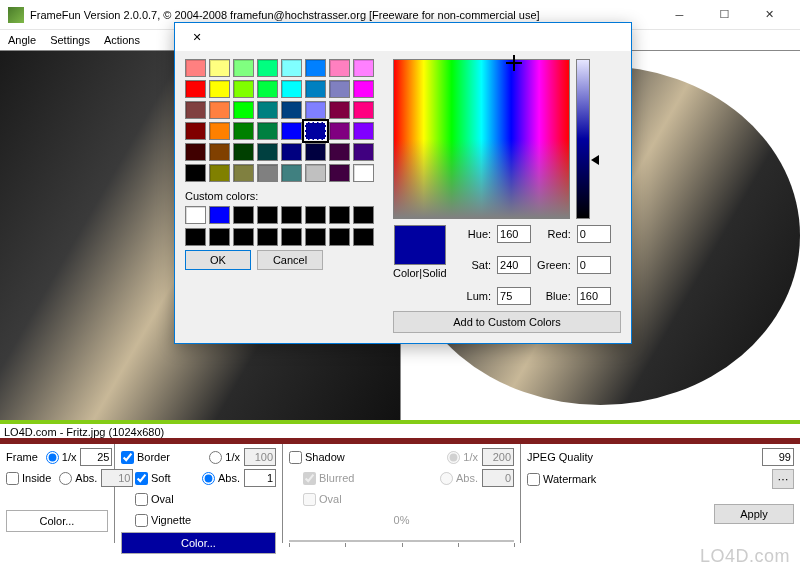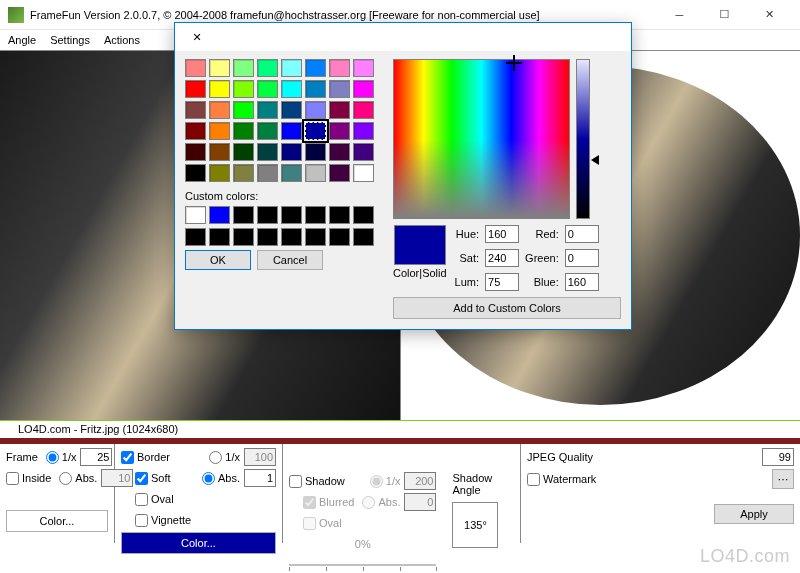--- a/index.html
+++ b/index.html
@@ -15,21 +15,21 @@
 
 .workarea { display: flex; height: 370px; border-top: 1px solid #888; }
 .preview { flex: 1; position: relative; background: #fff; border-right: 1px solid #888; overflow: hidden; }
 .preview.right { border-right: none; }
 .preview .img { position: absolute; inset: 0; background: linear-gradient(120deg,#1a1a1a 0%,#3a3a3a 30%,#c8b898 50%,#2a2a2a 70%,#111 100%); }
 .preview.right .ovalclip { position:absolute; inset:15px 0 15px 0; border-radius:50%; overflow:hidden;}
 .preview.right .ovalclip .img2 { position:absolute; inset:-15px 0; background: linear-gradient(120deg,#1a1a1a 0%,#3a3a3a 30%,#c8b898 50%,#2a2a2a 70%,#111 100%);}
 .preview.right { background:#fff; }
 
 .labels { display: flex; height: 18px; }
-.labels > div { flex: 1; padding: 2px 18px; border-top: 1px solid #84cc16; }
+.labels > div { flex: 1; padding: 2px 4px; border-top: 4px solid #84cc16; }
 
 .bottom { display: flex; height: 105px; border-top: 6px solid #7f1d1d; }
 .panel { border-right: 1px solid #888; padding: 4px 6px; position: relative; }
 .panel:last-child { border-right: none; }
 .row { display: flex; align-items: center; gap: 4px; margin-bottom: 3px; min-height: 18px; }
 .row label { display: flex; align-items: center; gap: 3px; }
 input[type=text].num { width: 32px; height: 18px; border: 1px solid #7a7a7a; padding: 0 2px; text-align: right; background:#fff; }
 input[type=text].num:disabled { background: #f0f0f0; color: #888; }
 input[type=checkbox], input[type=radio] { margin: 0; }
 .btn { border: 1px solid #adadad; background: #e1e1e1; padding: 2px 8px; min-height: 20px; display:inline-flex; align-items:center; justify-content:center; }
@@ -67,21 +67,21 @@
   border:1px solid #808080; }
 .gradient .cursor { position:absolute; width:10px; height:10px; left:115px; top:-2px; }
 .gradient .cursor::before,.gradient .cursor::after{content:"";position:absolute;background:#000;}
 .gradient .cursor::before{left:4px;top:-3px;width:2px;height:16px;}
 .gradient .cursor::after{left:-3px;top:4px;width:16px;height:2px;}
 .lumbar { width:14px; height:160px; background:linear-gradient(to bottom,#e6e6ff 0%, #0000a0 50%, #000 100%); border:1px solid #808080; position:relative; }
 .lumbar .arrow { position:absolute; right:-10px; top:60%; width:0; height:0; border-top:5px solid transparent; border-bottom:5px solid transparent; border-right:8px solid #000; }
 .rightrow { display:flex; gap:6px; }
 .colorsolid { display:flex; flex-direction:column; align-items:center; gap:2px; margin-top:6px;}
 .colorsolid .box { width:52px; height:40px; background:#0000a0; border:1px solid #808080; }
-.hsv { display:grid; grid-template-columns:auto 34px auto 34px; gap:6px 6px; align-items:center; margin-top:6px; }
+.hsv { display:grid; grid-template-columns:auto 34px auto 34px; gap:13px 6px; align-items:center; margin-top:6px;margin-left:12px; }
 .hsv label { text-align:right; }
 .hsv input { width:34px; height:18px; border:1px solid #7a7a7a; padding:0 2px; }
 .addbtn { width:100%; height:22px; margin-top:6px; border:1px solid #adadad; background:#e1e1e1; display:flex; align-items:center; justify-content:center; }
 .disabled { color:#9a9a9a; }
 </style>
 </head>
 <body>
 
 <div class="titlebar">
   <div class="icon"></div>
@@ -174,21 +174,21 @@
     <div class="row">
         <label style="margin-left:14px">
           <input type="checkbox" style="">
           <span>Vignette</span>
         </label>
       </div>
     <div class="colorbtn blue">Color...</div>
   </div>
 
   <div class="panel" style="width:238px">
-    <div style="display:flex; gap:16px;margin-top:24px;">
+    <div style="display:flex; gap:16px;">
       <div style="flex:1">
         <div class="row">
           <label>
               <input type="checkbox" style="">
               <span>Shadow</span>
             </label>
           <span style="flex:1"></span>
           <label class="disabled">
               <input type="radio" disabled="" checked="" style="">
               <span>1/x</span>
@@ -216,27 +216,20 @@
         <div class="row disabled" style="justify-content:center">
             <span>0%</span>
           </div>
         <div class="slider">
           <div class="track"></div>
           <div class="tick" style="left:0%"></div>
             <div class="tick" style="left:25%"></div>
             <div class="tick" style="left:50%"></div>
             <div class="tick" style="left:75%"></div>
             <div class="tick" style="left:100%"></div>
-        </div>
-      </div>
-      <div style="width:70px">
-        <div>Shadow Angle</div>
-        <div style="height:6px"></div>
-        <div class="anglebox">
-          <span>135°</span>
         </div>
       </div>
     </div>
   </div>
 
   <div class="panel" style="flex:1">
     <div class="row">
       <span>JPEG Quality</span>
       <span style="flex:1"></span>
       <input type="text" class="num" value="99" style="">

